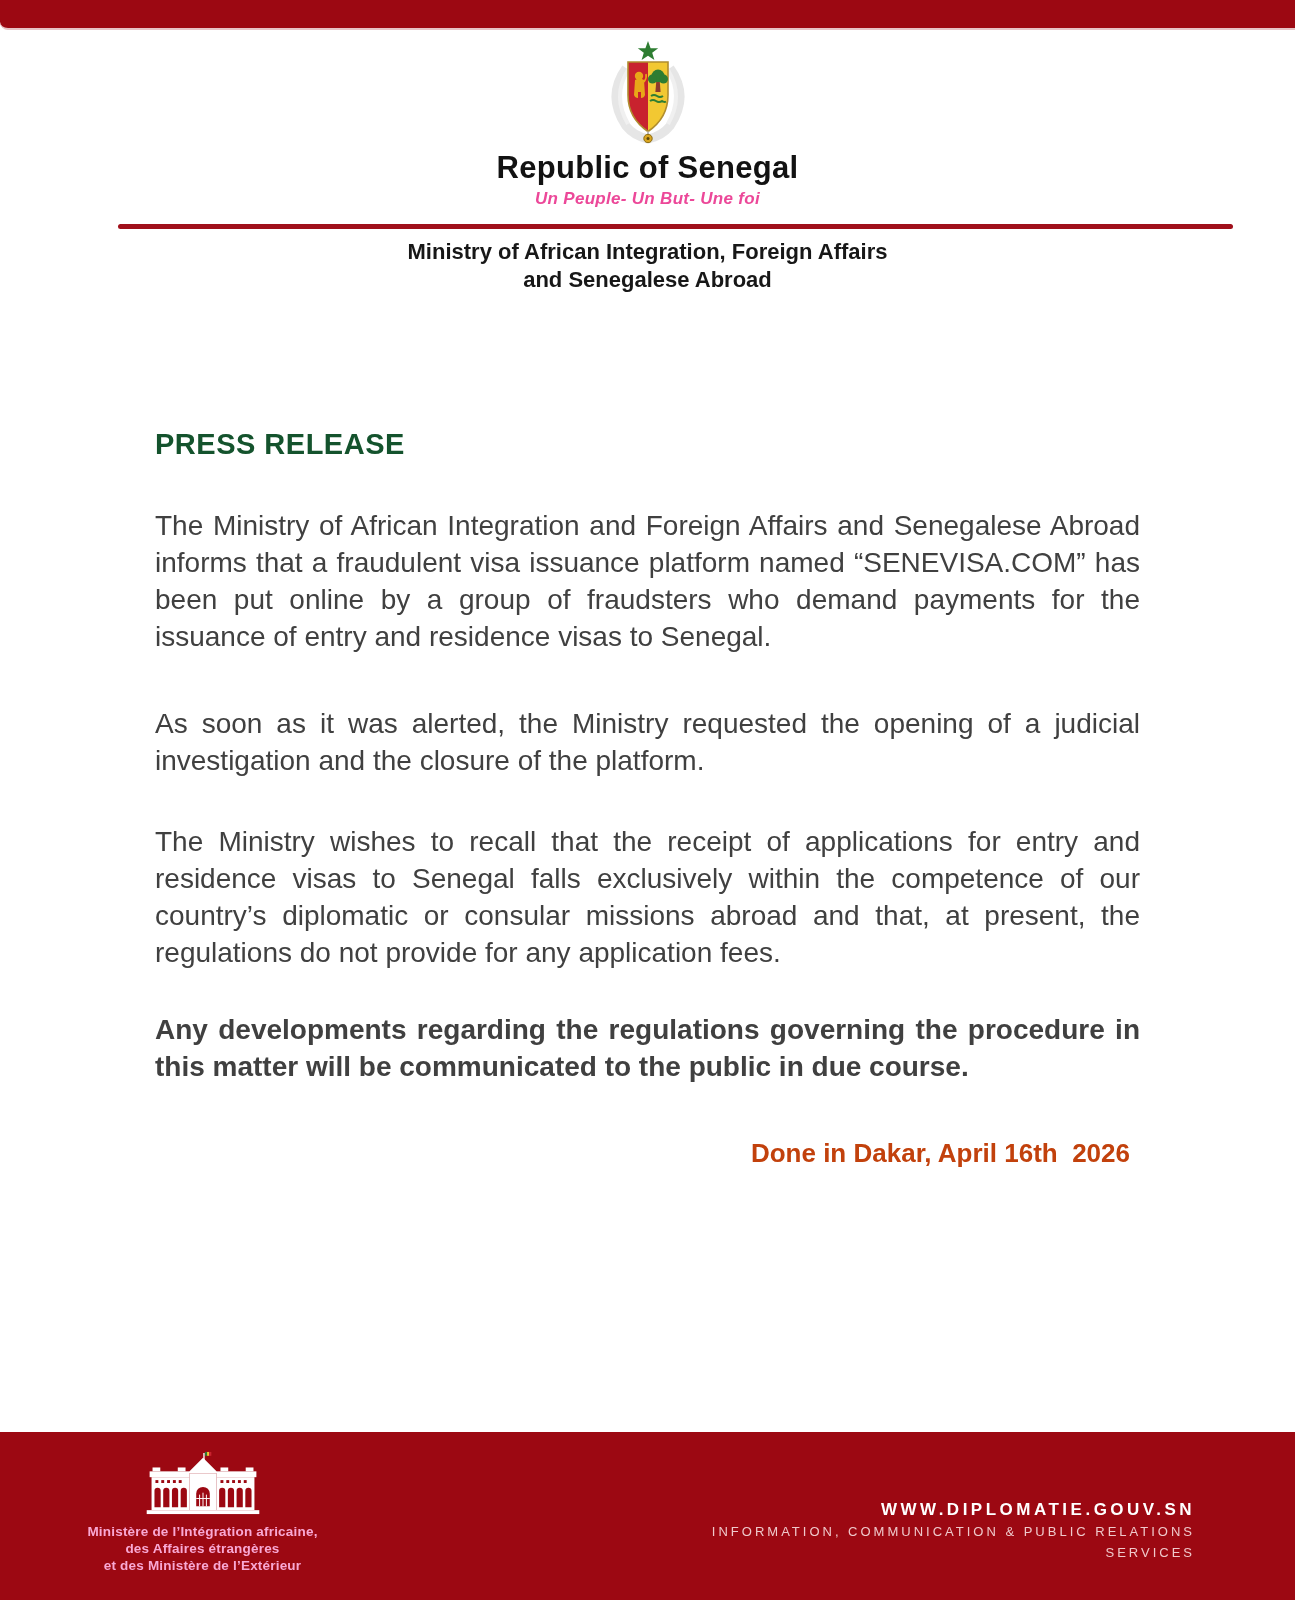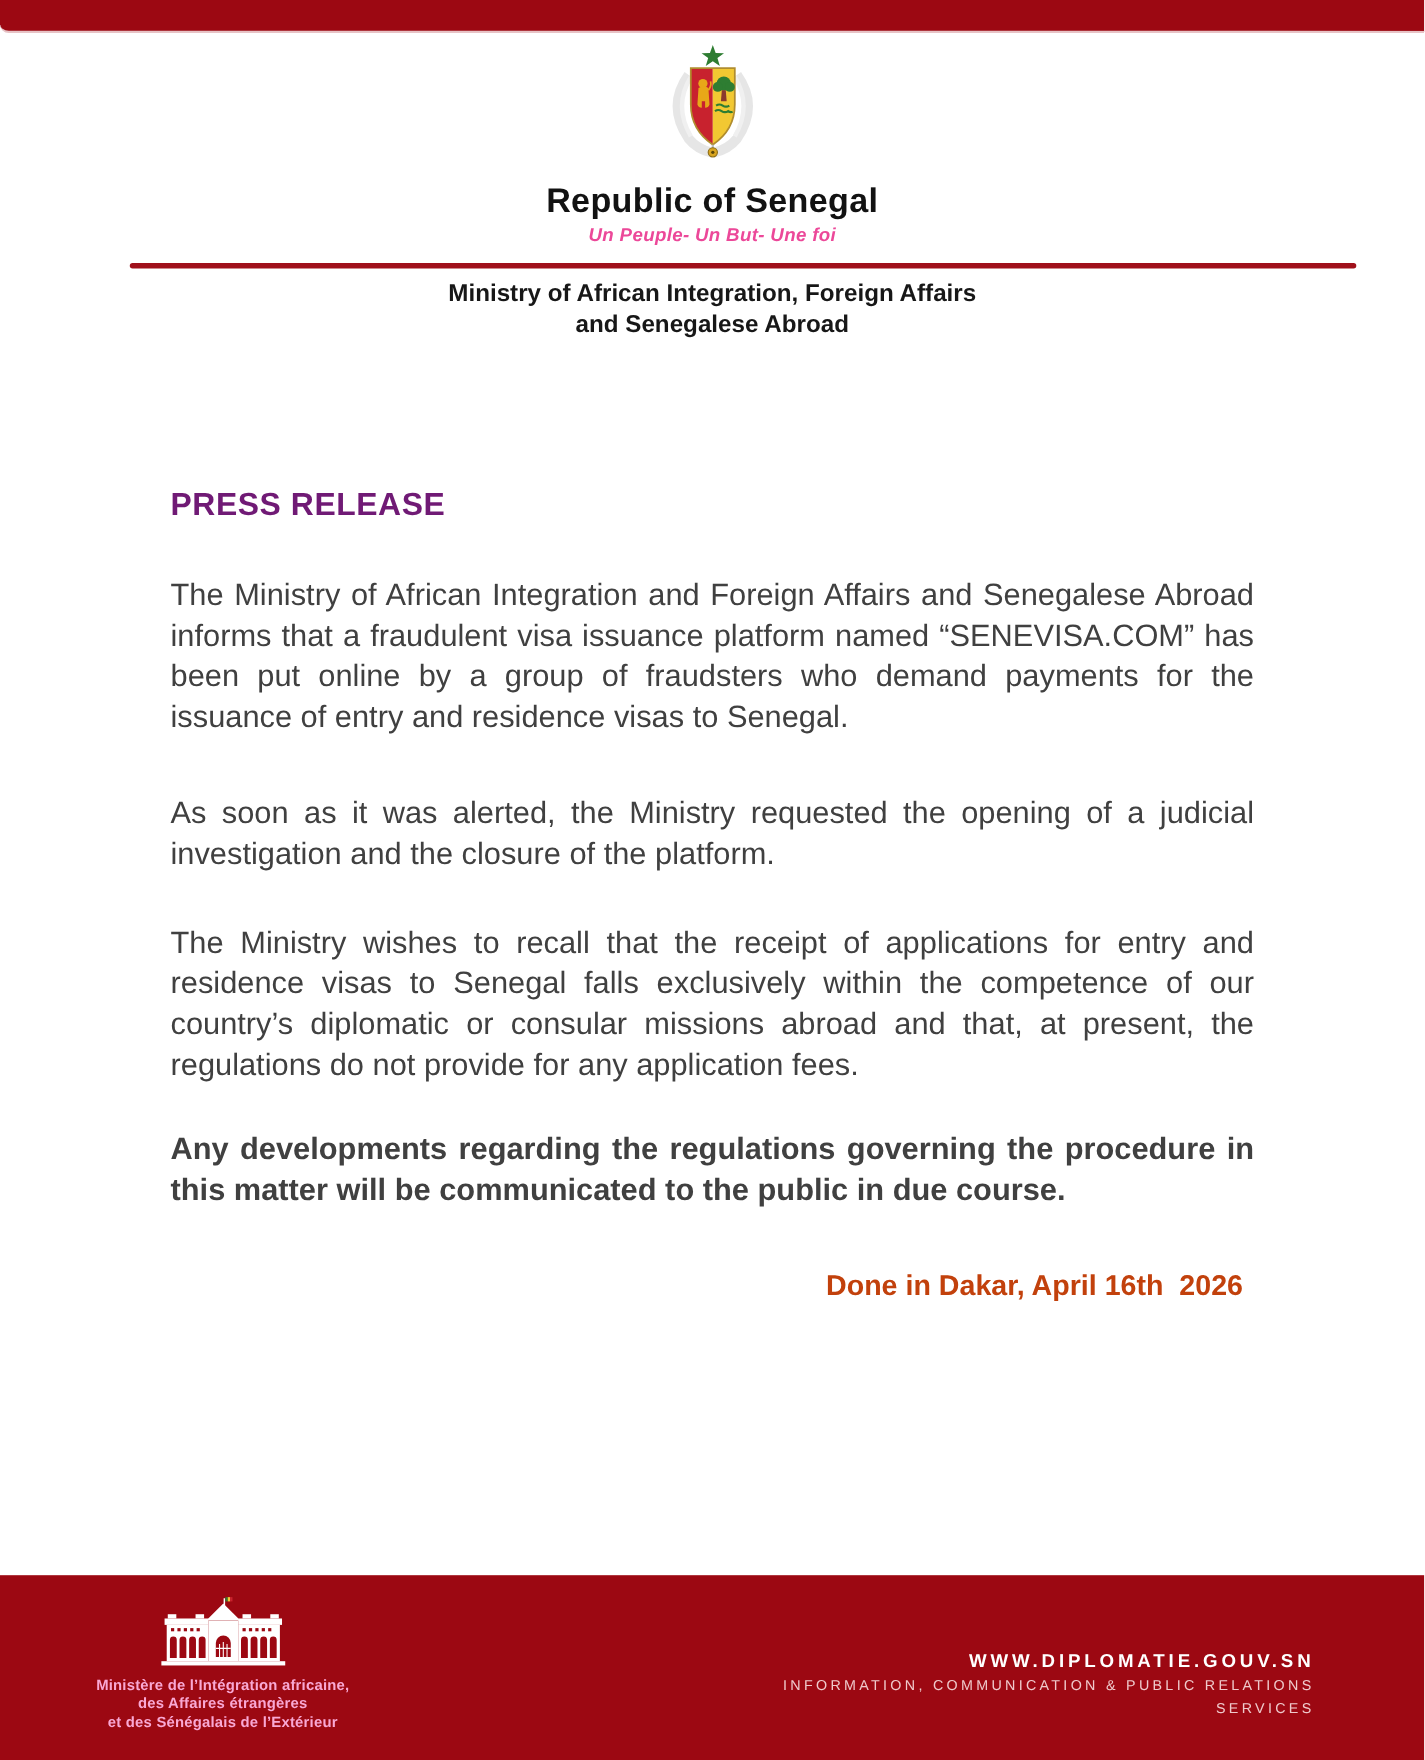--- a/index.html
+++ b/index.html
@@ -13,38 +13,38 @@
     height:28px; background:#9C0812;
     border-bottom:2px solid #E7C3C6;
     border-bottom-left-radius:8px;
   }
 
   
   .crest-wrap { text-align:center; margin-top:10px; }
   .crest-wrap svg { width:96px; height:104px; }
   .country-title {
     text-align:center; font-size:31px; font-weight:bold; color:#121212;
-    margin-top:16px; letter-spacing:0.3px;
+    margin-top:2px; letter-spacing:0.3px;
   }
   .motto {
     text-align:center; font-size:17px; font-style:italic; font-weight:bold;
     color:#ec4899; margin-top:3px; letter-spacing:0.3px;
   }
   .divider {
     height:5px; background:#A0101B; margin:15px 62px 0 118px; border-radius:3px;
   }
   .ministry {
     text-align:center; font-weight:bold; font-size:22px; line-height:28px;
     color:#171717; margin-top:9px;
   }
 
   
   .content { margin:0 155px; color:#1c1c1c; }
   .press-heading {
-    font-size:29px; font-weight:bold; margin:134px 0 0 0; color:#701a75;
+    font-size:29px; font-weight:bold; margin:134px 0 0 0; color:#14532d;
     letter-spacing:0.5px;
   }
   .content p {
     font-size:28px; line-height:37px; text-align:justify;
     margin:0; color:#404040;
   }
   .p1 { margin-top:46px !important; }
   .p2 { margin-top:50px !important; }
   .p3 { margin-top:44px !important; }
   .p4 { margin-top:40px !important;font-weight:bold; }
@@ -184,21 +184,21 @@
         <rect x="84" y="31" width="3" height="3" fill="#9C0812"></rect>
           <rect x="90" y="31" width="3" height="3" fill="#9C0812"></rect>
         <rect x="96" y="31" width="3" height="3" fill="#9C0812"></rect>
           <rect x="102" y="31" width="3" height="3" fill="#9C0812"></rect>
 
         <rect x="2" y="62" width="116" height="4" fill="#ffffff"></rect>
       </svg>
       <div class="footer-left-text">
         <div>Ministère de l’Intégration africaine,</div>
         <div>des Affaires étrangères</div>
-        <div>et des Sénégalais de l’Extérieur</div>
+        <div>et des Ministère de l’Extérieur</div>
       </div>
     </div>
 
     <div class="footer-right">
       <div class="website">WWW.DIPLOMATIE.GOUV.SN</div>
       <div class="dept-line">INFORMATION, COMMUNICATION &amp; PUBLIC RELATIONS</div>
       <div class="dept-line">SERVICES</div>
     </div>
 
   </div>

